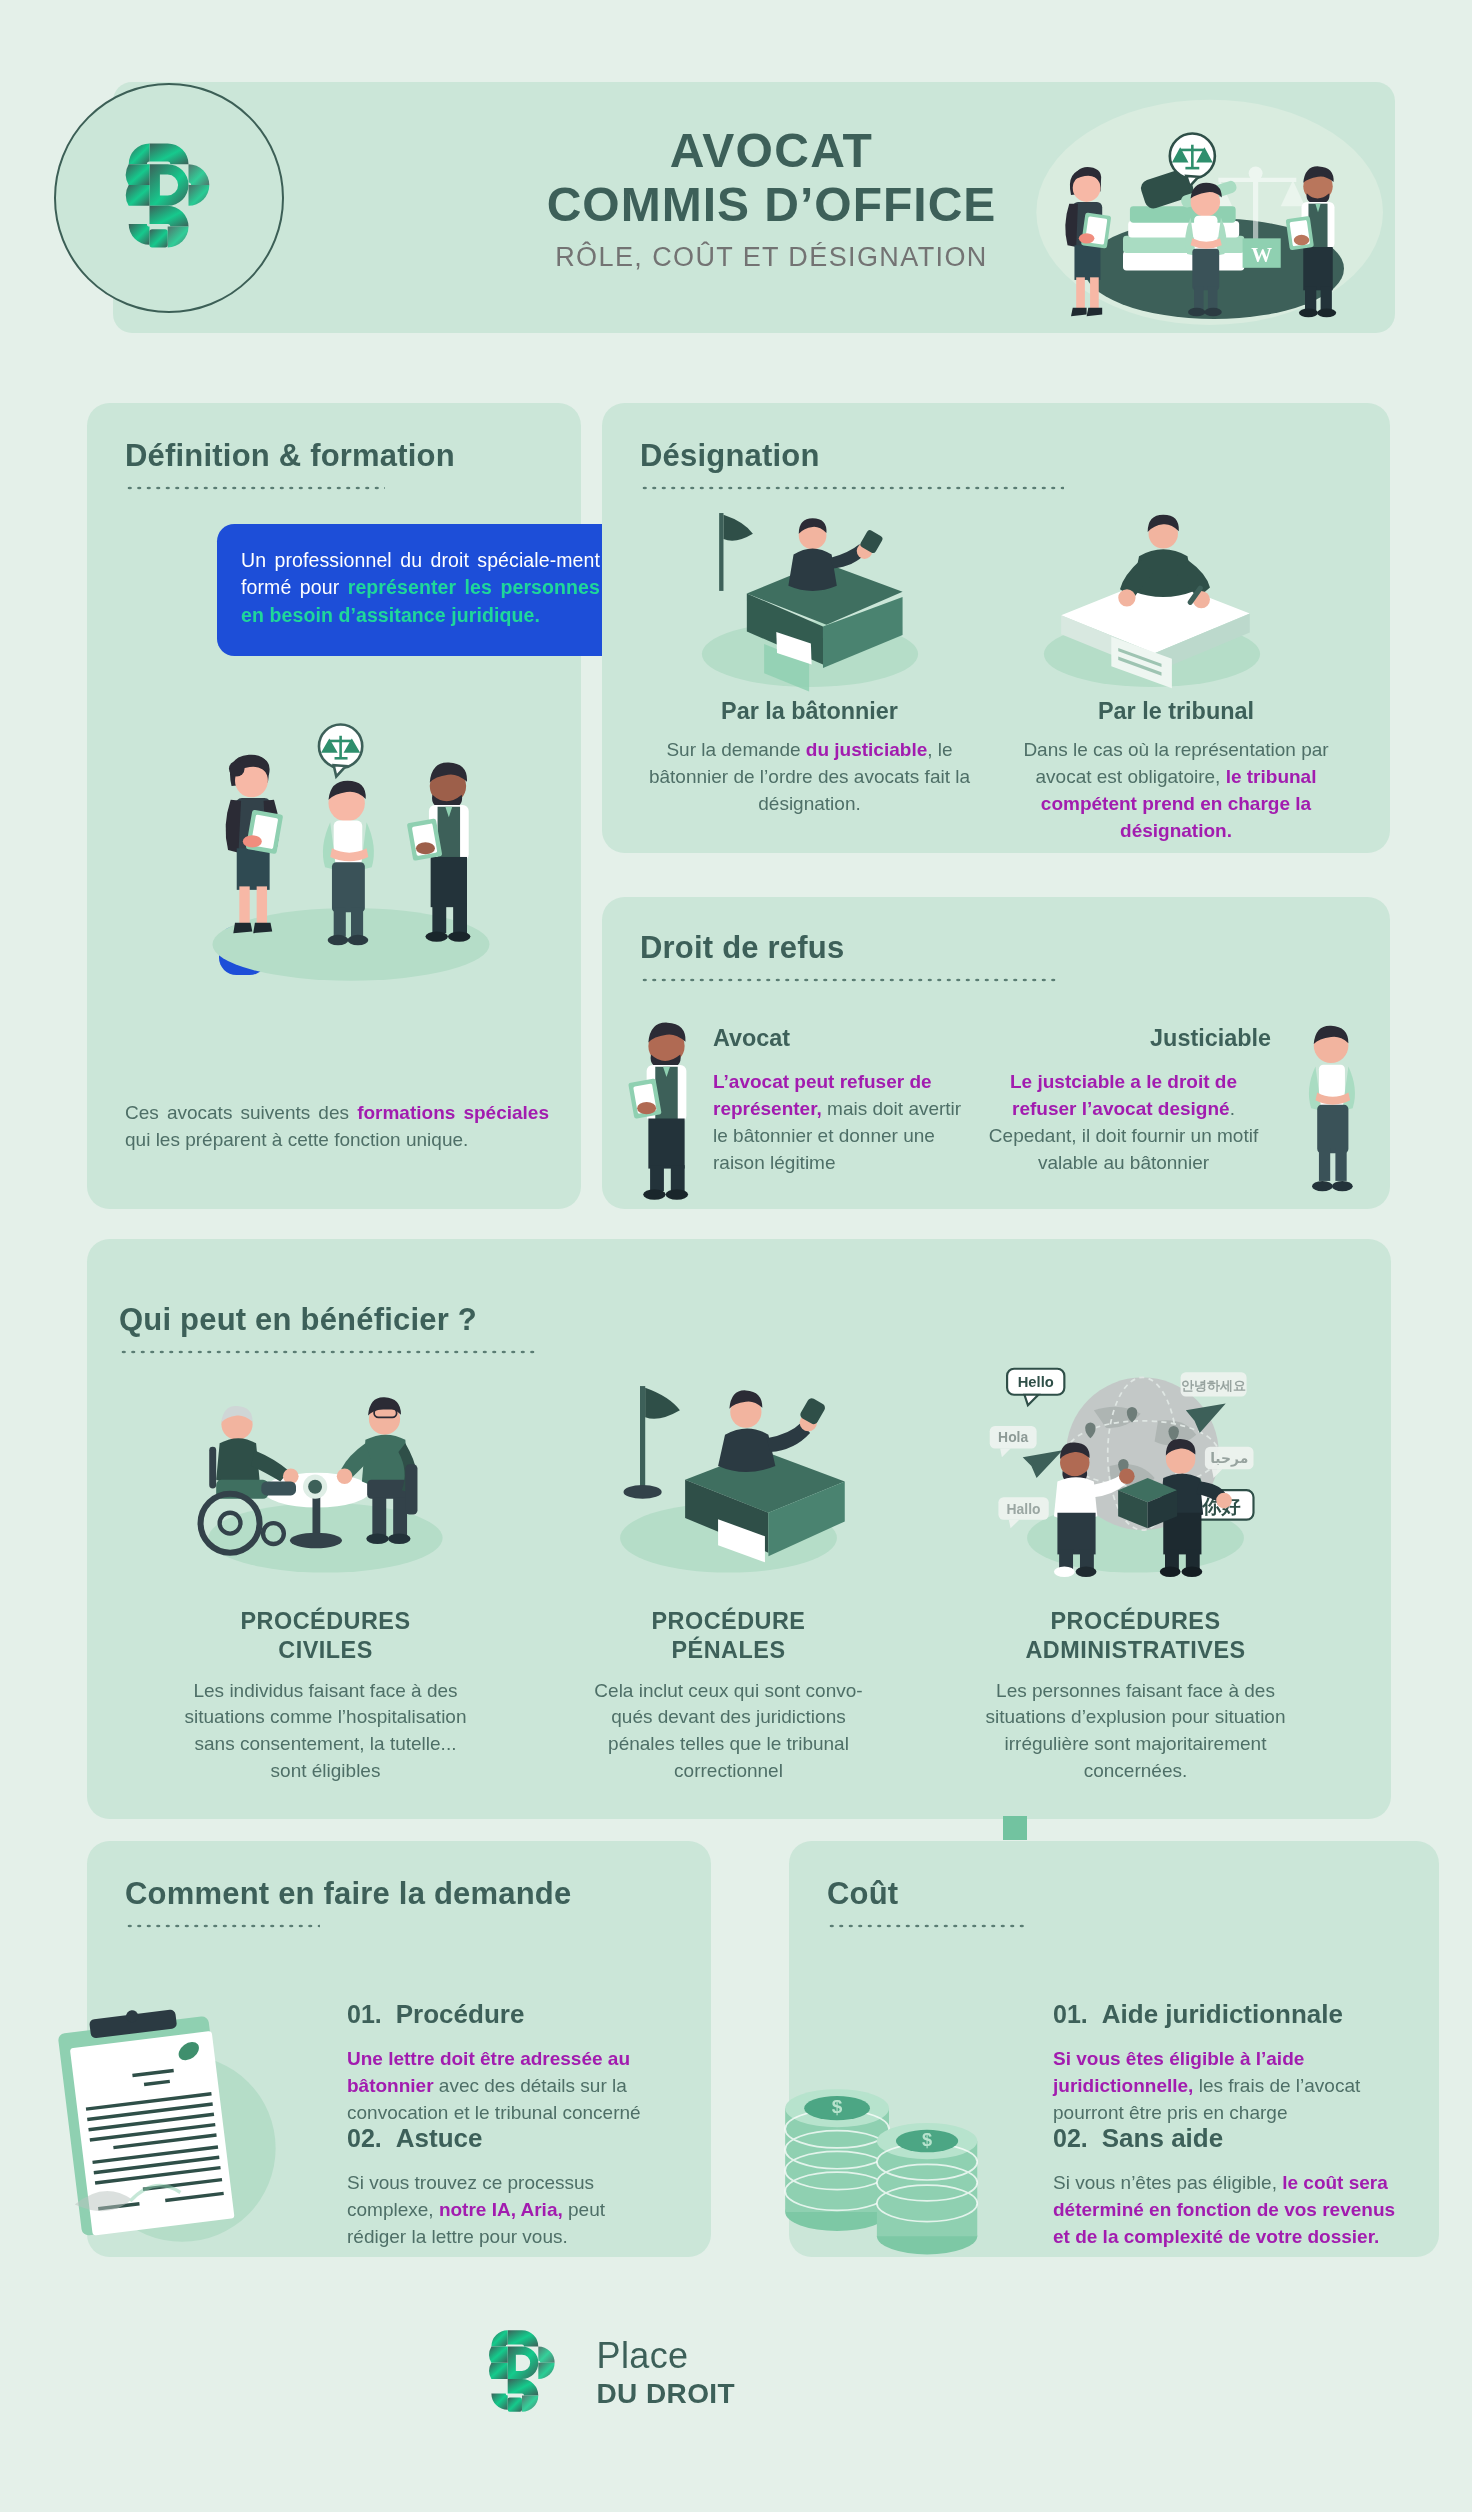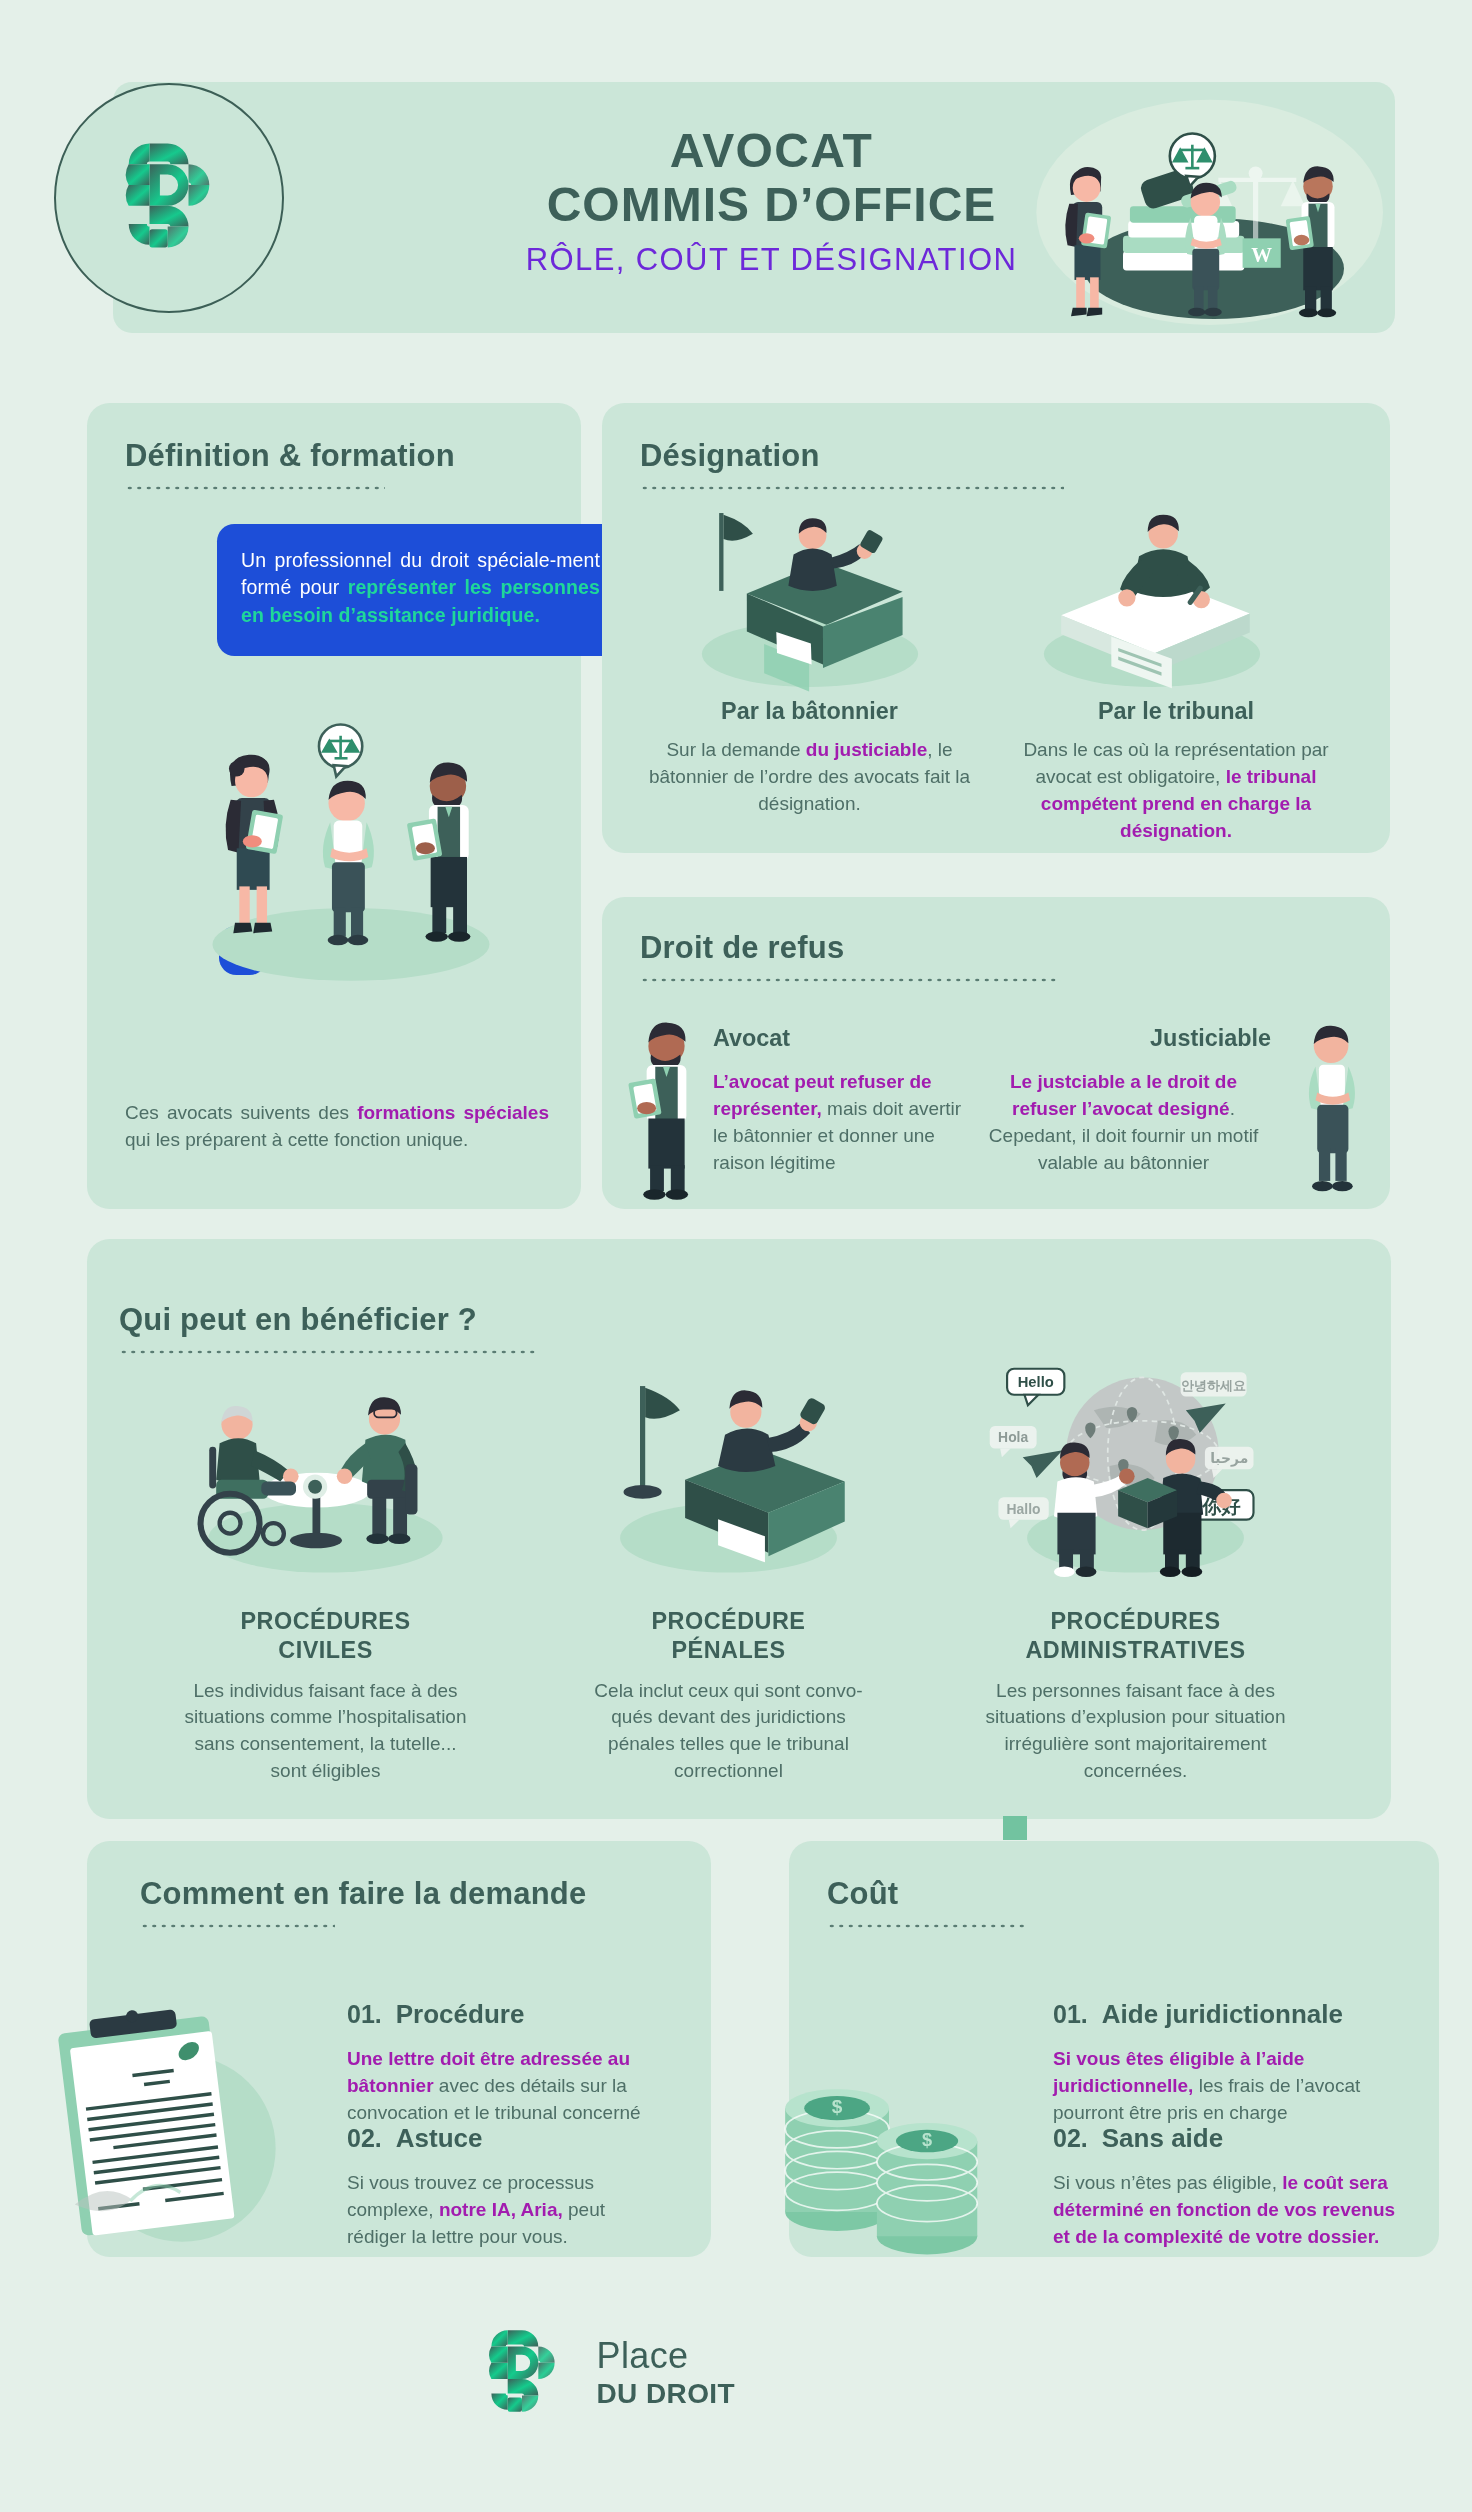--- a/index.html
+++ b/index.html
@@ -22,21 +22,21 @@
     width: 230px; height: 230px; border-radius: 50%;
     background: #cbe6d8; border: 2.6px solid #3c5f56;
     display: flex; align-items: center; justify-content: center;
   }
   .header-titles {
     position: absolute; left: 286px; top: 42px; width: 745px;
     text-align: center; color: #3d6059;
   }
   .t-avocat { font-size: 48px; font-weight: bold; letter-spacing: 1.3px; line-height: 1.12; }
   .t-commis { font-size: 48px; font-weight: bold; letter-spacing: 1px; line-height: 1.12; }
-  .t-sub { font-size: 31px; letter-spacing: 1.4px; margin-top: 10.4px; color: #6d28d9; }
+  .t-sub { font-size: 27px; letter-spacing: 1.4px; margin-top: 10.4px; color: #737373; }
 
   .header-illus { position: absolute; right: 12px; top: 8.7px; width: 364px; height: 234px; }
 
   
   .card { position: absolute; background: #cbe6d8; border-radius: 22.5px; }
   .card-title {
     font-size: 31px; font-weight: bold; color: #3d6059; letter-spacing: 0.2px;
   }
   .dotline { height: 3.5px; margin-top: 12px; background-image: radial-gradient(circle, #5a7d73 1.6px, transparent 1.7px);
     background-size: 9.5px 4.3px; background-repeat: repeat-x; }
@@ -568,21 +568,21 @@
         <span>PROCÉDURES</span><br>
         <span>ADMINISTRATIVES</span>
       </div>
       <div class="body-text" style="margin-top:12px;">Les personnes faisant face à des situations d’explusion pour situation irrégulière sont majoritairement concernées.</div>
     </div>
   </div>
 
   <div class="connector" style="left:1003px; top:1816px;"></div>
 
   <div class="card" style="left:87px; top:1841px; width:624px; height:416px;">
-    <div style="padding: 35px 50px 0 38px; margin-left: 15px;">
+    <div style="padding: 35px 50px 0 38px;">
       <div class="card-title">Comment en faire la demande</div>
       <div class="dotline" style="width:195px;"></div>
     </div>
 
     <svg style="position:absolute; left:-52px; top:147px;" width="277" height="260" viewBox="0 0 320 300">
       <circle cx="170" cy="185" r="108" fill="#b5ddc8"></circle>
       <g transform="rotate(-7 140 160)">
         <rect x="40" y="40" width="175" height="235" rx="8" fill="#8fd0b1"></rect>
         <rect x="52" y="58" width="165" height="218" rx="4" fill="#ffffff"></rect>
         <rect x="78" y="28" width="100" height="22" rx="6" fill="#2b3a42"></rect>

